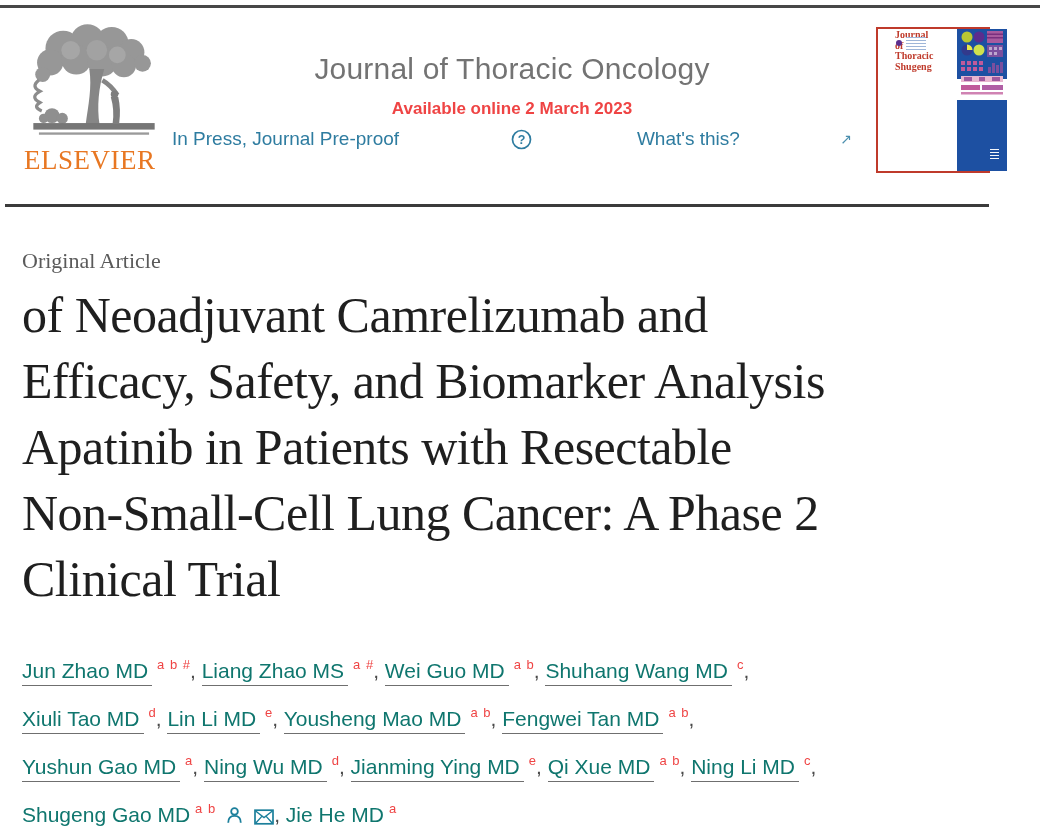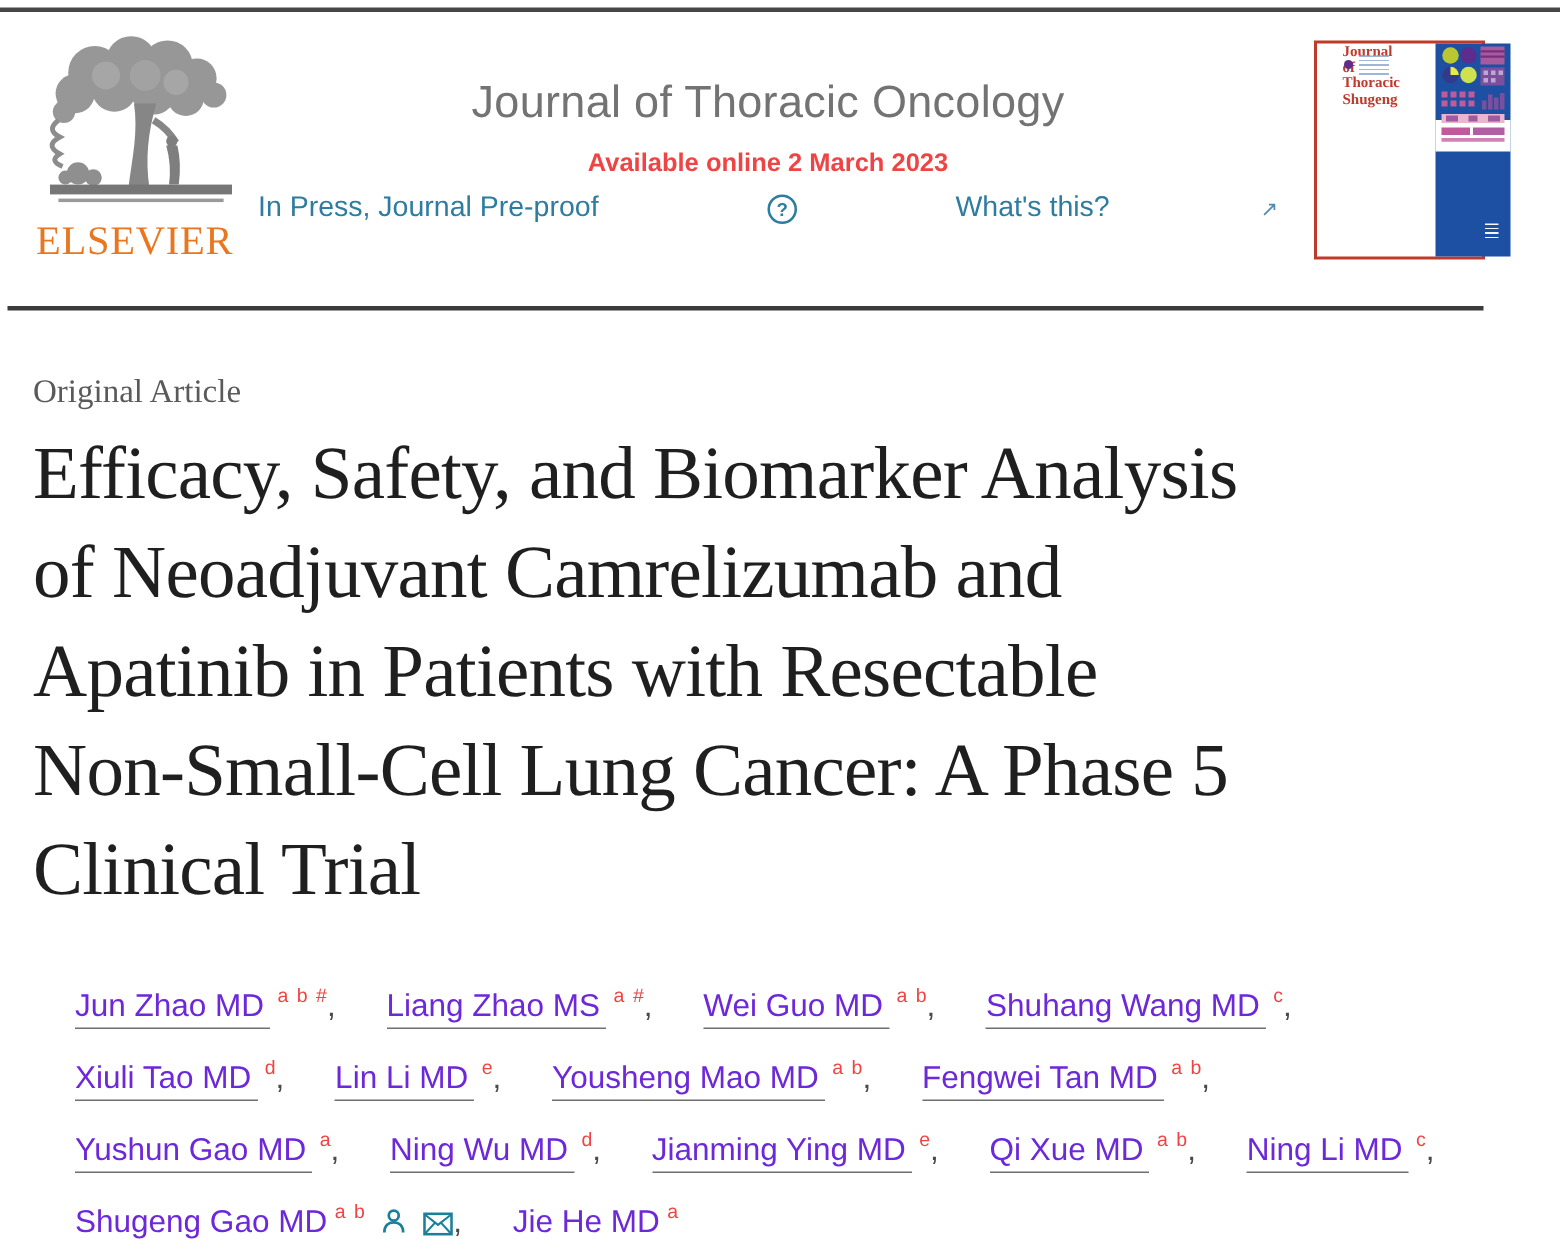--- a/index.html
+++ b/index.html
@@ -53,21 +53,21 @@
   .rule { position:absolute; top:204px; left:5px; width:984px; height:3px; background:#3b3b3b; }
 
   
   .article { position:absolute; top:248px; left:22px; right:28px; }
   .category { font-family:Liberation Serif, serif; font-size:22px; color:#5a5a5a; }
   .title { margin-top:8px; font-family:"Liberation Serif", serif; font-weight:400;
     font-size:50px; line-height:66px; color:#1f1f1f; letter-spacing:-.5px; }
   .authors { margin-top:42px; font-size:21px; color:#4a4a4a; }
   .author-line { line-height:34px; margin-bottom:14px; white-space:nowrap; }
   .author { white-space:nowrap; }
-  .a-name { color:#6d28d9;margin-left:28px; }
+  .a-name { color:#0f766e; }
   .a-name.linked { border-bottom:1px solid #6f6f6f; padding-bottom:3px; padding-right:4px; cursor:pointer; }
   .a-sup { font-size:13px; position:relative; top:-1px; margin-left:5px; color:#ef4444; word-spacing:2px; }
   sup.a-sup { vertical-align:super; line-height:0; }
   .a-sep { color:#4a4a4a; }
   .a-icon { display:inline-block; margin-left:10px; vertical-align:-3px; cursor:pointer; }
 </style>
 </head>
 <body>
 
 <div class="page">
@@ -184,24 +184,24 @@
         <span class="cov-mark"></span>
       </span>
     </a>
   </header>
 
   <div class="rule"></div>
 
   <main class="article">
     <div class="category">Original Article</div>
     <h1 class="title">
+        <div>of Neoadjuvant Camrelizumab and</div>
         <div>Efficacy, Safety, and Biomarker Analysis</div>
-        <div>of Neoadjuvant Camrelizumab and</div>
         <div>Apatinib in Patients with Resectable</div>
-        <div>Non-Small-Cell Lung Cancer: A Phase 5</div>
+        <div>Non-Small-Cell Lung Cancer: A Phase 2</div>
         <div>Clinical Trial</div>
       </h1>
     <div class="authors">
         <div class="author-line"><span class="author"><span class="a-name linked">Jun Zhao MD</span><sup class="a-sup">a b #</sup></span><span class="a-sep">, </span><span class="author"><span class="a-name linked">Liang Zhao MS</span><sup class="a-sup">a #</sup></span><span class="a-sep">, </span><span class="author"><span class="a-name linked">Wei Guo MD</span><sup class="a-sup">a b</sup></span><span class="a-sep">, </span><span class="author"><span class="a-name linked">Shuhang Wang MD</span><sup class="a-sup">c</sup></span><span class="a-sep">, </span></div>
         <div class="author-line"><span class="author"><span class="a-name linked">Xiuli Tao MD</span><sup class="a-sup">d</sup></span><span class="a-sep">, </span><span class="author"><span class="a-name linked">Lin Li MD</span><sup class="a-sup">e</sup></span><span class="a-sep">, </span><span class="author"><span class="a-name linked">Yousheng Mao MD</span><sup class="a-sup">a b</sup></span><span class="a-sep">, </span><span class="author"><span class="a-name linked">Fengwei Tan MD</span><sup class="a-sup">a b</sup></span><span class="a-sep">, </span></div>
         <div class="author-line"><span class="author"><span class="a-name linked">Yushun Gao MD</span><sup class="a-sup">a</sup></span><span class="a-sep">, </span><span class="author"><span class="a-name linked">Ning Wu MD</span><sup class="a-sup">d</sup></span><span class="a-sep">, </span><span class="author"><span class="a-name linked">Jianming Ying MD</span><sup class="a-sup">e</sup></span><span class="a-sep">, </span><span class="author"><span class="a-name linked">Qi Xue MD</span><sup class="a-sup">a b</sup></span><span class="a-sep">, </span><span class="author"><span class="a-name linked">Ning Li MD</span><sup class="a-sup">c</sup></span><span class="a-sep">, </span></div>
         <div class="author-line"><span class="author"><span class="a-name">Shugeng Gao MD</span><sup class="a-sup">a b</sup><span class="a-icon"><svg width="19" height="20" viewBox="0 0 20 21" fill="none" stroke="#1b7f9b" stroke-width="1.9">
                 <circle cx="10" cy="6.7" r="3.5"></circle>
                 <path d="M3.4 18.6 C3.4 13.6 6.4 11.4 10 11.4 C13.6 11.4 16.6 13.6 16.6 18.6"></path>
               </svg></span><span class="a-icon"><svg width="20" height="16" viewBox="0 0 20 16">

